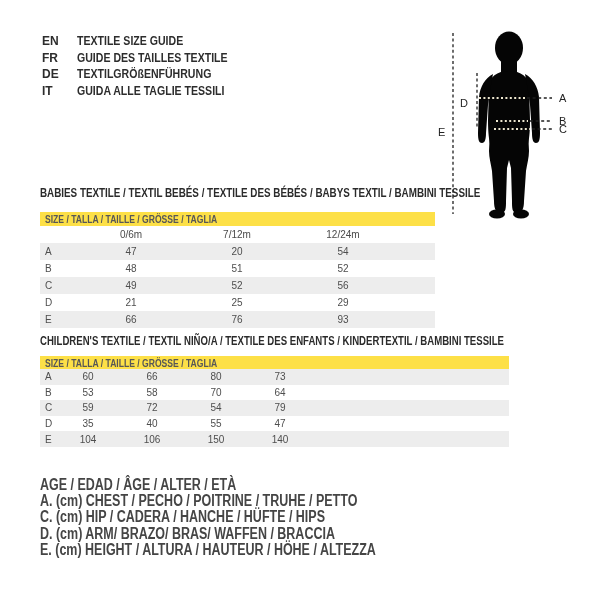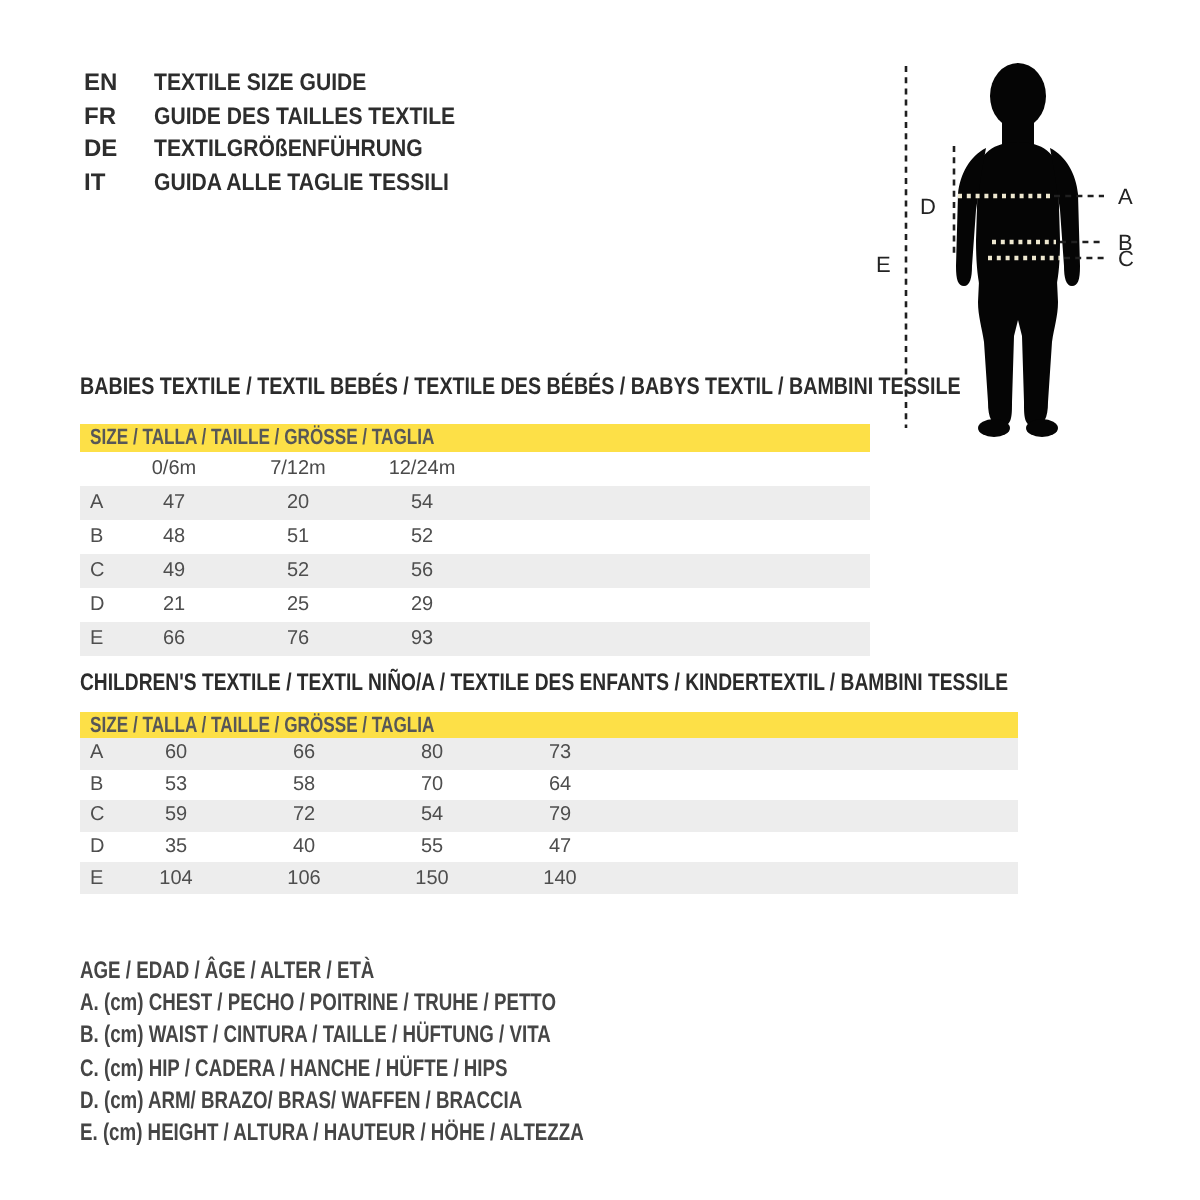--- a/index.html
+++ b/index.html
@@ -29,32 +29,32 @@
   .section-title { font-weight:700; font-size:12px; color:#2b2b2b; line-height:11px; }
   .size-bar { background:#fde047; padding-left:5px; display:flex; align-items:center;
               font-weight:700; font-size:11px; color:#575757; }
   .babies { top:188px; width:395px; }
   .babies .size-bar { margin-top:13px; height:14px; }
   .children { top:336px; width:469px; }
   .children .size-bar { margin-top:9px; height:13px; }
 
   .trow { display:flex; align-items:center; font-size:10px; color:#4e4e4e; }
   .babies .thead { height:12px; }
-  .babies .trow { height:17px; }
+  .babies .trow { height:17px;gap:44px; }
   .children .thead { height:15px; }
   .children .trow { height:15.6px; }
   .trow.striped { background:#ededed; }
   .cl { flex:0 0 16px; padding-left:5px; }
   .babies .cd { flex:0 0 62px; text-align:center; }
   .children .cd { flex:0 0 64px; text-align:center; }
   .thead { font-size:10px; color:#4a4a4a; }
 
   
   .legend { position:absolute; left:40px; top:477px; }
-  .legend-line { height:16.2px; font-weight:700; font-size:12px; color:#454545;
+  .legend-line { height:16.2px; font-weight:700; font-size:16px; color:#454545;
                  display:flex; align-items:center; }
 </style>
 </head>
 <body>
 
 <div id="canvas">
 
   <div class="langs">
     <div class="lang-line">
       <span class="lang-code">EN</span>
@@ -198,23 +198,20 @@
   </div>
 
   <div class="legend">
     <div class="legend-line">
       <span class="cond sx78">AGE / EDAD / ÂGE / ALTER / ETÀ</span>
     </div>
     <div class="legend-line">
       <span class="cond sx78">A. (cm) CHEST / PECHO / POITRINE / TRUHE / PETTO</span>
     </div>
     <div class="legend-line">
-      <span class="cond sx78">B. (cm) WAIST / CINTURA / TAILLE / HÜFTUNG / VITA</span>
-    </div>
-    <div class="legend-line">
       <span class="cond sx78">C. (cm) HIP / CADERA / HANCHE / HÜFTE / HIPS</span>
     </div>
     <div class="legend-line">
       <span class="cond sx78">D. (cm) ARM/ BRAZO/ BRAS/ WAFFEN / BRACCIA</span>
     </div>
     <div class="legend-line">
       <span class="cond sx78">E. (cm) HEIGHT / ALTURA / HAUTEUR / HÖHE / ALTEZZA</span>
     </div>
   </div>
 

